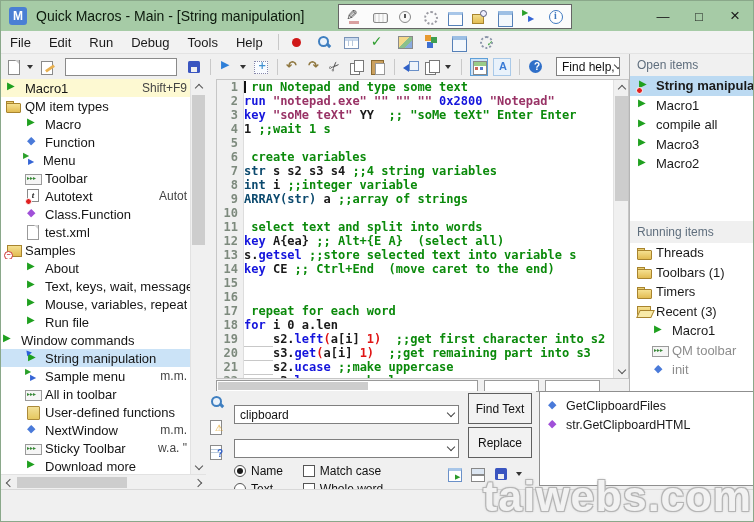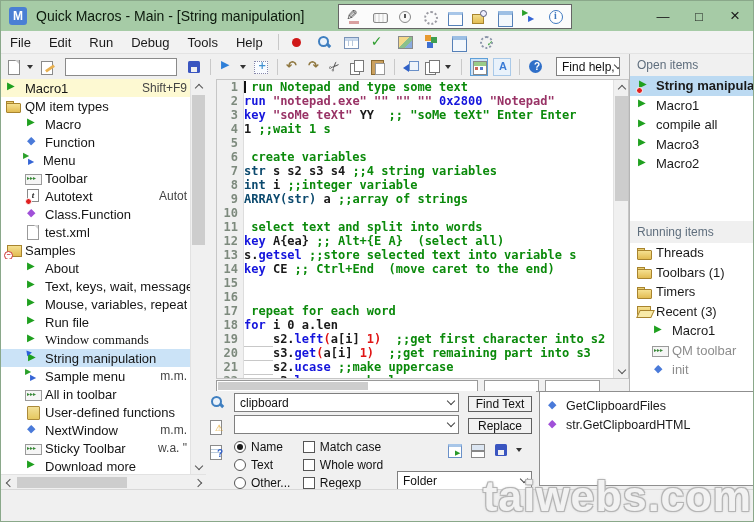--- a/index.html
+++ b/index.html
@@ -85,21 +85,21 @@
 .hs-box{height:12px;background:#fff;border:1px solid #9a9a9a;position:relative}
 .hs-b1{width:262px}.hs-b2{width:55px}.hs-b3{width:55px}
 .hs-b1 .sb-thumb{left:1px;top:1px;height:8px;width:150px}
 
 
 .find-panel{position:absolute;left:205px;top:390px;width:330px;height:98px;background:#f0f0f0}
 #fp-side{position:absolute;left:3px;top:3px;display:flex;flex-direction:column;gap:9px}
 .fp-main{position:absolute;left:28px;top:2px;right:4px}
 .fp-row{display:flex;align-items:flex-end;margin-bottom:3px}
 .fp-combo{flex:1}
-.btn{height:16px;width:64px;margin-left:9px;background:#f2f2f2;border:1px solid #5f5f5f;font-size:12px;display:flex;align-items:center;justify-content:center;color:#111;flex:0 0 64px}
+.btn{height:31px;width:64px;margin-left:9px;background:#f2f2f2;border:1px solid #5f5f5f;font-size:12px;display:flex;align-items:center;justify-content:center;color:#111;flex:0 0 64px}
 .fp-opts{display:flex;margin-top:5px}
 .fp-col{display:flex;flex-direction:column;gap:3px}
 #fp-radios{width:76px}
 #fp-checks{width:104px}
 .opt{display:flex;align-items:center;gap:5px;font-size:12px;height:15px;color:#111}
 .radio{width:12px;height:12px;border:1px solid #555;border-radius:50%;background:#fff;display:flex;align-items:center;justify-content:center;flex:0 0 12px}
 .radio.on::after{content:"";width:6px;height:6px;background:#1a1a1a;border-radius:50%}
 .cb{width:12px;height:12px;border:1px solid #555;background:#fff;flex:0 0 12px}
 .fp-right{margin-left:auto;display:flex;flex-direction:column;align-items:flex-end}
 #fp-tools{display:flex;align-items:center;gap:7px;margin:3px 8px 0 0}
@@ -395,21 +395,21 @@
         <span class="tlabel">Text, keys, wait, messages</span>
       </div>
       <div class="trow" style="padding-left: 24px;">
         <span class="gi i-macro"></span>
         <span class="tlabel">Mouse, variables, repeat</span>
       </div>
       <div class="trow" style="padding-left: 24px;">
         <span class="gi i-macro"></span>
         <span class="tlabel">Run file</span>
       </div>
-      <div class="trow" style="padding-left: 24px; font-family: Liberation Serif, serif;">
+      <div class="trow" style="">
         <span class="gi i-macro"></span>
         <span class="tlabel">Window commands</span>
       </div>
       <div class="trow sel" style="padding-left: 24px;">
         <span class="gi i-macro-sel"></span>
         <span class="tlabel">String manipulation</span>
       </div>
       <div class="trow" style="padding-left: 24px;">
         <span class="gi i-menu"></span>
         <span class="tlabel">Sample menu</span>

